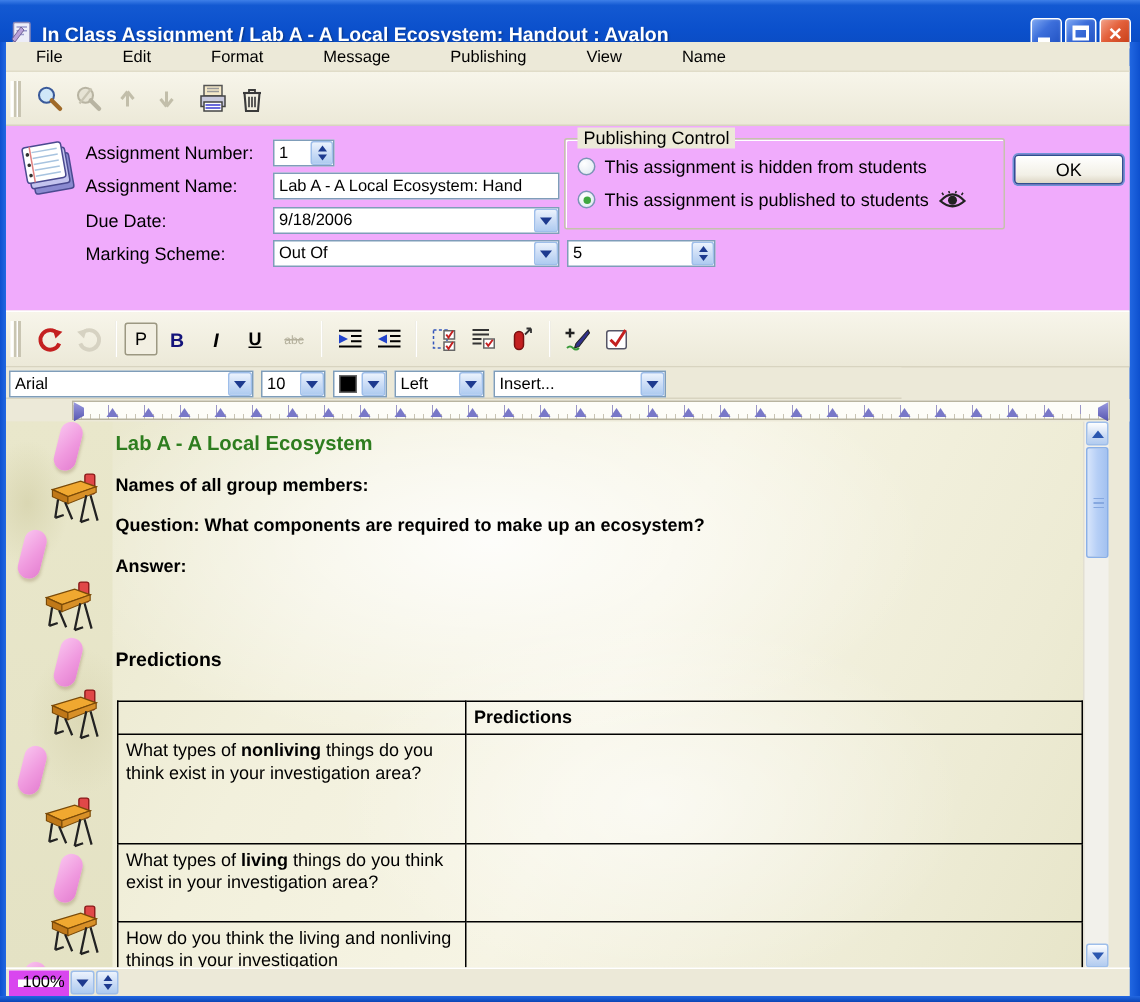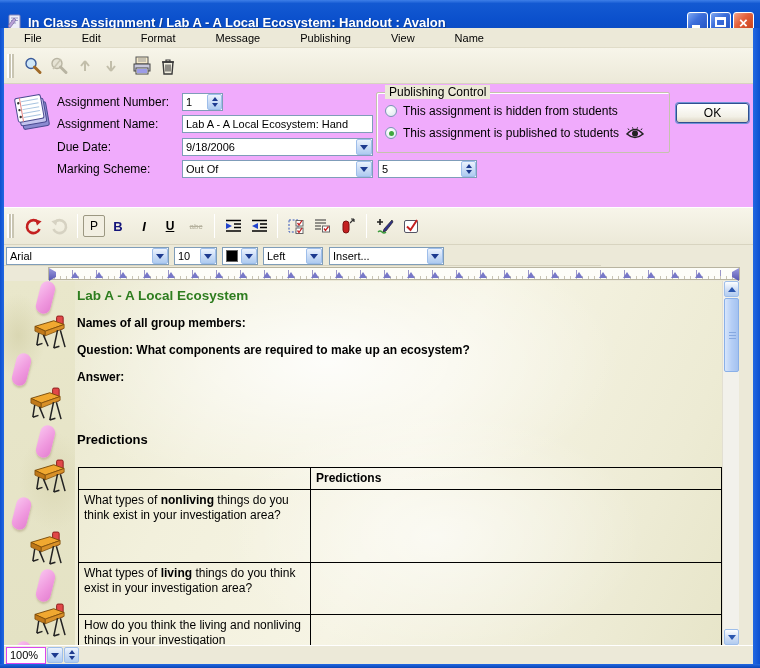--- a/index.html
+++ b/index.html
@@ -124,21 +124,21 @@
     background:linear-gradient(90deg,#D7E5FB,#B6CFF6 50%,#A4C2F0);}
   .sthumb::after{content:"";position:absolute;left:4px;top:33px;width:7px;height:8px;
     background:repeating-linear-gradient(180deg,#86A8E0 0 1px,transparent 1px 3px);}
   .schev-up{width:0;height:0;border-left:4px solid transparent;border-right:4px solid transparent;border-bottom:5px solid #2B57B0;}
   .schev-dn{width:0;height:0;border-left:4px solid transparent;border-right:4px solid transparent;border-top:5px solid #2B57B0;}
 
   
   .statusbar{position:absolute;left:4px;top:645px;width:749px;height:19px;background:#ECE9D8;
     border-top:1px solid #fff;display:flex;align-items:center;padding-left:2px;}
   .zoombox{display:flex;align-items:center;}
-  .zoomfield{width:40px;height:17px;background:#fff;border:1px solid #d946ef;font-size:11px;
+  .zoomfield{width:40px;height:17px;background:#fff;border:6px solid #d946ef;font-size:11px;
     display:flex;align-items:center;padding-left:3px;}
 </style>
 </head>
 <body>
 
 <div class="win">
 
   <div class="titlebar">
     <svg class="app-ico" viewBox="0 0 17 17">
       <rect x="3" y="1" width="11" height="14" rx="1" fill="#EDEDF8" stroke="#8888B8"></rect>

